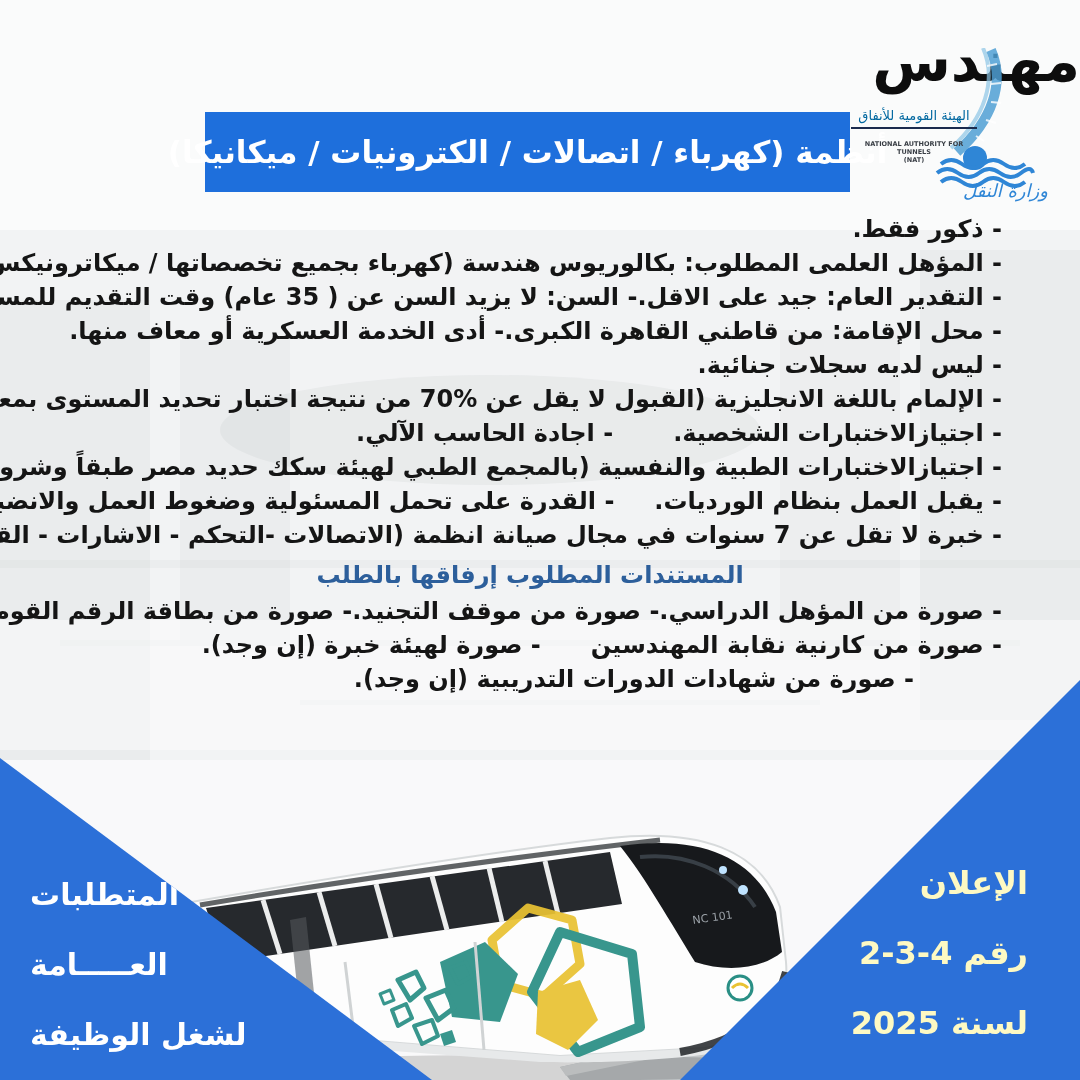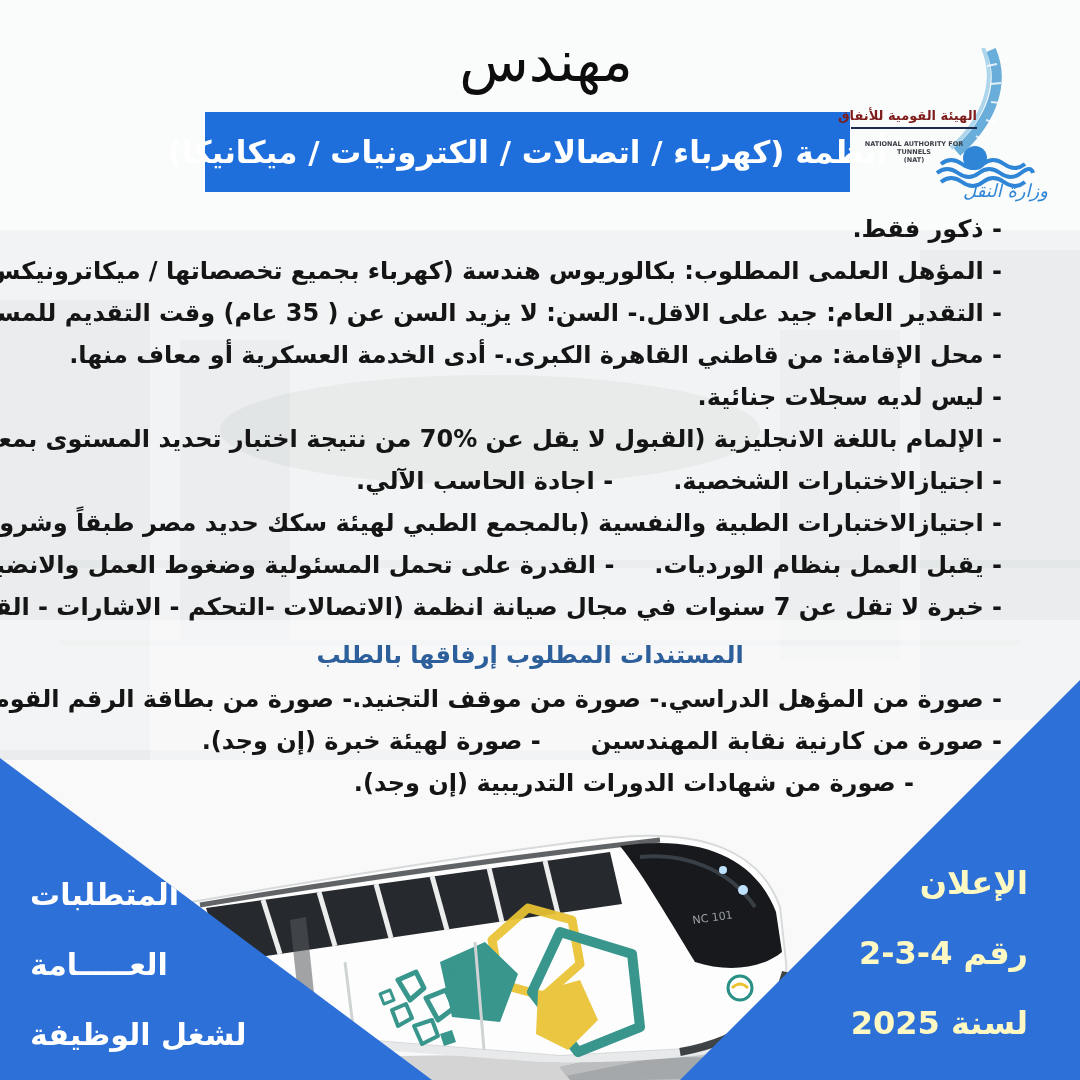--- a/index.html
+++ b/index.html
@@ -3,44 +3,44 @@
 <meta charset="utf-8">
 <style>
   html,body{margin:0;padding:0;background:#ffffff;}
   .poster{
     position:relative;width:1080px;height:1080px;overflow:hidden;
     background:#f2f3f4;font-family:"DejaVu Sans",sans-serif;margin:0 auto;
   }
   .layer{position:absolute;inset:0;}
   
   .job-title{
-    position:absolute;top:28px;left:12px;right:0;text-align:center;
-    font-size:57px;font-weight:normal;color:#0d0d0d;direction:rtl;
+    position:absolute;top:28px;left:12px;right:0;text-align:right;
+    font-size:57px;font-weight:bold;color:#0d0d0d;direction:rtl;
   }
   .band{
     position:absolute;left:205px;top:112px;width:645px;height:80px;
     background:#1E6FDC;color:#ffffff;display:flex;align-items:center;justify-content:center;
     font-size:31px;font-weight:bold;direction:rtl;white-space:nowrap;
   }
   
   .logo{position:absolute;left:845px;top:48px;width:228px;height:160px;}
   .logo-ar{
     position:absolute;left:6px;top:60px;width:126px;text-align:center;direction:rtl;
-    font-size:13px;font-weight:bold;color:#7f1d1d;border-bottom:2px solid #1B2B4E;
+    font-size:13px;font-weight:normal;color:#0369a1;border-bottom:2px solid #1B2B4E;
     padding-bottom:4px;white-space:nowrap;overflow:visible;
   }
   .logo-en{position:absolute;left:2px;top:92px;width:134px;text-align:center;
     font-size:6.5px;font-weight:bold;color:#3a3f46;line-height:8px;}
   .logo-ministry{position:absolute;left:118px;top:132px;direction:rtl;
     font-size:18px;font-weight:normal;font-style:italic;color:#2F86D6;white-space:nowrap;}
   .logo-svg{position:absolute;inset:0;}
   
   .rows{
     position:absolute;left:0;top:214px;width:1080px;box-sizing:border-box;
-    padding:0 78px 0 58px;direction:rtl;display:flex;flex-direction:column;gap:12px;
+    padding:0 78px 0 58px;direction:rtl;display:flex;flex-direction:column;gap:4px;
     font-size:24px;font-weight:bold;color:#151515;line-height:30px;
   }
   .row{display:flex;white-space:nowrap;}
   .row.between{justify-content:space-between;}
   .row.inset{padding-left:80px;}
   .row.g60{gap:60px;}
   .row.g40{gap:40px;}
   .row.g50{gap:50px;}
   .docs-head{color:#2D5F9B;font-size:24px;margin-top:6px;margin-bottom:2px;justify-content:center;}
   .mr{margin-right:88px;}

